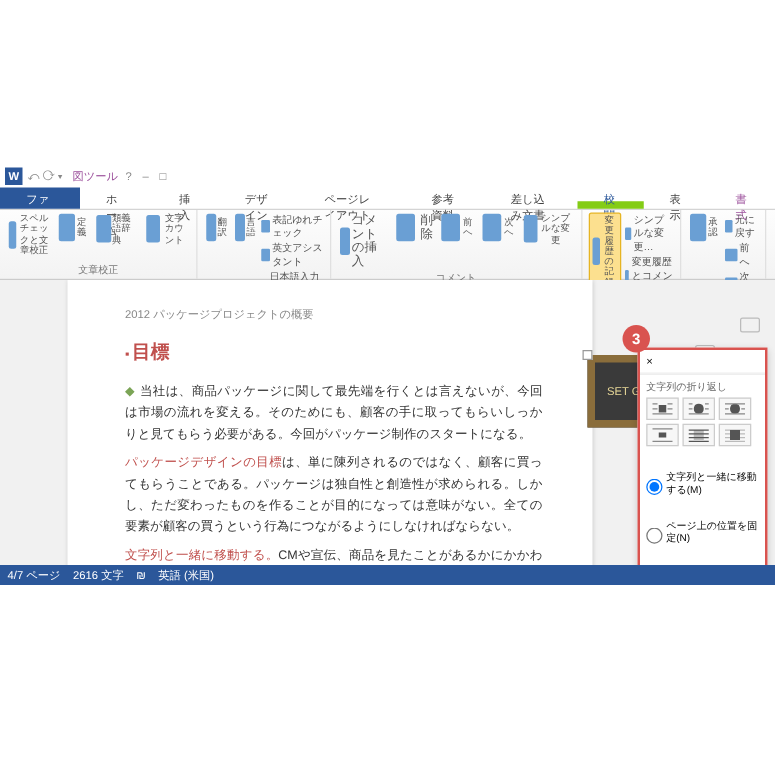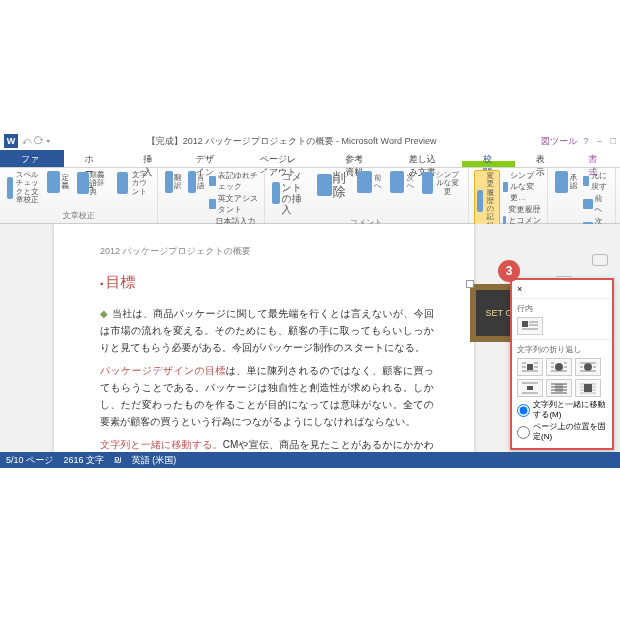--- a/index.html
+++ b/index.html
@@ -22,53 +22,52 @@
 .rbtn .ric{width:16px;height:16px;background:#6a9fd4;border-radius:2px}
 .rbtn.big .ric{width:22px;height:22px}
 .rbtn.highlight{background:#fce08f;border:1px solid #e6b422;border-radius:2px}
 .rgroup .glabel{text-align:center;font-size:8px;color:#777;padding-top:1px}
 .rstack{display:flex;flex-direction:column;gap:1px;font-size:8px}
 .rstack div{display:flex;align-items:center;gap:2px}
 .rstack .mric{width:10px;height:10px;background:#6a9fd4;border-radius:1px}
 .docarea{position:relative;height:228px;background:#f1f1f1;overflow:hidden}
 .page{position:absolute;left:54px;top:0;width:420px;height:260px;background:#fff;box-shadow:0 0 4px rgba(0,0,0,.2);padding:20px 40px 20px 46px;font-size:10px;color:#333;line-height:1.7}
 .page .dtitle{font-size:9px;color:#888;margin-bottom:10px}
-.page .heading{font-size:15px;color:#c0504d;font-weight:normal;margin-bottom:10px}
+.page .heading{font-size:15px;color:#c0504d;font-weight:bold;margin-bottom:10px}
 .page .heading::before{content:"▪";color:#c0504d;margin-right:2px;font-size:10px}
 .page p{margin-bottom:6px;text-align:justify}
 .page .diamond{color:#7ba456;margin-right:4px}
 .page .redtxt{color:#c0504d}
 .imgobj{position:absolute;right:68px;top:60px;width:82px;height:58px;background:#3a3a3a;border:6px solid #8a6d3b;display:flex;align-items:center;justify-content:center;color:#e8d898;font-size:9px;font-family:cursive;text-align:center;line-height:1.2}
 .imgobj::before,.imgobj::after{content:"";position:absolute;width:6px;height:6px;border:1px solid #999;background:#fff}
 .imgobj::before{left:-10px;top:-10px}
 .imgobj::after{right:-10px;bottom:-10px}
 .layoutbtn{position:absolute;right:48px;top:52px;width:16px;height:16px;border:1px solid #bbb;background:#fff;border-radius:2px;display:flex;align-items:center;justify-content:center;font-size:10px;color:#888}
 .commentic{position:absolute;right:12px;top:30px;width:16px;height:12px;border:1px solid #bbb;border-radius:2px}
 .callout3{position:absolute;right:100px;top:36px;width:22px;height:22px;background:#d9534f;color:#fff;border-radius:50%;display:flex;align-items:center;justify-content:center;font-size:12px;font-weight:bold;z-index:10}
 .layoutpanel{position:absolute;right:6px;top:54px;width:104px;background:#fff;border:2px solid #d9534f;z-index:9;font-size:8.5px;box-shadow:0 2px 6px rgba(0,0,0,.2)}
 .layoutpanel .lphdr{display:flex;justify-content:space-between;align-items:center;padding:4px 5px;border-bottom:1px solid #eee;font-size:9px}
 .layoutpanel .lphdr .lpic{width:12px;height:12px;background:#6a9fd4;border-radius:1px;margin-right:3px}
 .layoutpanel .section{padding:4px 5px}
 .layoutpanel .slabel{color:#666;margin-bottom:3px;font-size:8px}
 .layoutpanel .opts{display:flex;flex-wrap:wrap;gap:3px}
 .layoutpanel .opt{width:26px;height:18px;border:1px solid #ccc;background:#f7f7f7;display:flex;align-items:center;justify-content:center}
 .layoutpanel .opt svg{width:20px;height:14px}
-.layoutpanel .radio{display:flex;align-items:center;gap:3px;margin:3px 0;font-size:8px;line-height:1.2}
+.layoutpanel .radio{display:flex;align-items:flex-end;gap:3px;margin:20px 0;font-size:8px;line-height:1.2}
 .layoutpanel .radio input{margin-top:1px}
 .statusbar{height:16px;background:#2b579a;color:#fff;font-size:9px;display:flex;align-items:center;padding:0 6px;gap:10px}
 </style>
 </head>
 <body>
 
 <div class="whitespace"></div>
 
 <div class="titlebar">
   <span class="wicon">W</span>
   <span style="color:#888">⤺ ⟳ ▾</span>
-  <span class="spacer">【完成】2012 パッケージプロジェクトの概要 - Microsoft Word Preview</span>
   <span class="contextual">図ツール</span>
   <span class="winbtns">
     <span>?</span>
     <span>–</span>
     <span>□</span>
   </span>
 </div>
 
 <div class="tabs">
   <div class="tab file">ファイル</div>
@@ -124,21 +123,21 @@
       <div class="glabel">言語</div>
     </div>
     <div class="rgroup">
       <div class="items">
         <div class="rbtn big">
           <div class="ric"></div>
           <div style="font-size:10px;text-align:left;max-width:34px;line-height:1.1">コメントの挿入</div>
         </div>
         <div class="rbtn big">
           <div class="ric"></div>
-          <div style="font-size:13px;text-align:left;max-width:34px;line-height:1.1">削除</div>
+          <div style="font-size:10px;text-align:right;max-width:34px;line-height:1.1">削除</div>
         </div>
         <div class="rbtn big">
           <div class="ric"></div>
           <div style="font-size:7.5px;text-align:center;max-width:34px;line-height:1.1">前へ</div>
         </div>
         <div class="rbtn big">
           <div class="ric"></div>
           <div style="font-size:7.5px;text-align:center;max-width:34px;line-height:1.1">次へ</div>
         </div>
         <div class="rbtn big">
@@ -222,33 +221,20 @@
     </div>
   <div class="layoutbtn">⌐</div>
   <div class="commentic"></div>
 
   <div class="callout3">3</div>
 
   <div class="layoutpanel">
     <div class="lphdr">
       <span style="cursor:pointer">×</span>
     </div>
-    <div class="section">
-      <div class="slabel">行内</div>
-      <div class="opts">
-          <div class="opt">
-            <svg viewBox="0 0 20 14">
-              <rect x="2" y="2" width="6" height="6" fill="#555"></rect>
-              <line x1="9" y1="3" x2="18" y2="3" stroke="#888"></line>
-              <line x1="9" y1="6" x2="18" y2="6" stroke="#888"></line>
-              <line x1="2" y1="10" x2="18" y2="10" stroke="#888"></line>
-            </svg>
-          </div>
-        </div>
-    </div>
     <div class="section" style="border-top:1px solid #eee">
       <div class="slabel">文字列の折り返し</div>
       <div class="opts">
         <div class="opt">
             <svg viewBox="0 0 20 14">
               <rect x="7" y="4" width="6" height="6" fill="#555"></rect>
               <path d="M2 3h4 M14 3h4 M2 7h4 M14 7h4 M2 11h16" stroke="#888"></path>
             </svg>
           </div>
         <div class="opt">
@@ -289,17 +275,17 @@
       <label class="radio">
           <input type="radio" style="">
           <span>ページ上の位置を固定(N)</span>
         </label>
     </div>
 
   </div>
 </div>
 
 <div class="statusbar">
-  <span>5/10 ページ</span>
+  <span>4/7 ページ</span>
   <span>2616 文字</span>
   <span>₪</span>
   <span>英語 (米国)</span>
 </div>
 
 </body></html>

